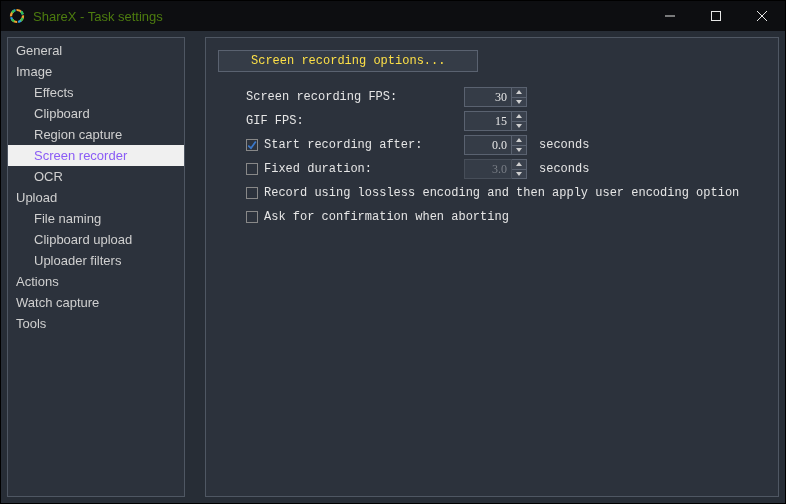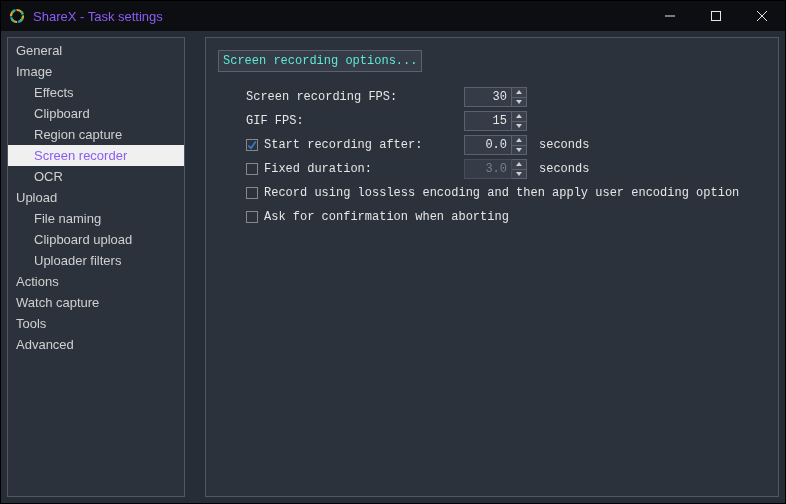--- a/index.html
+++ b/index.html
@@ -21,21 +21,21 @@
     display: flex;
     flex-direction: column;
   }
   
   .titlebar {
     height: 30px;
     background: #0d0e11;
     display: flex;
     align-items: center;
     padding-left: 8px;
-    color: #8b5cf6;
+    color: #4d7c0f;
     font-size: 13px;
   }
   .titlebar .logo {
     width: 16px; height: 16px;
     margin-right: 8px;
     display: flex; align-items: center; justify-content: center;
   }
   .titlebar .title { flex: 0 0 auto; }
   .titlebar .spacer { flex: 1; }
   .win-controls { display: flex; height: 100%; }
@@ -78,25 +78,25 @@
     border: 1px solid #4f5763;
     background: #2c323c;
     padding: 12px 12px;
     font-family: "Courier New", monospace;
     font-size: 12px;
     color: #e6e6e6;
   }
   .opts-button {
     border: 1px solid #5a6270;
     background: #353c47;
-    padding: 3px 4px;
+    padding: 3px 32px;
     display: inline-block;
     font-family: "Courier New", monospace;
     font-size: 12px;
-    color: #5eead4;
+    color: #fde047;
     margin-bottom: 14px;
   }
   .row {
     display: flex;
     align-items: center;
     height: 22px;
     margin-bottom: 2px;
   }
   .label-col {
     width: 218px;
@@ -121,21 +121,21 @@
     background: #3a77c9;
     clip-path: polygon(14% 50%, 0 64%, 40% 100%, 100% 18%, 84% 6%, 38% 70%);
     display: block;
   }
   .num-input {
     width: 48px;
     height: 20px;
     border: 1px solid #5a6270;
     background: #353c47;
     color: #e6e6e6;
-    font-family: Liberation Mono, monospace;
+    font-family: Liberation Serif, serif;
     font-size: 12px;
     text-align: right;
     padding-right: 4px;
     display: flex;
     align-items: center;
     justify-content: flex-end;
   }
   .num-input.disabled {
     color: #7a7f87;
     border-color: #474e59;
@@ -217,21 +217,20 @@
       <div class="side-item child">Region capture</div>
       <div class="side-item child selected">Screen recorder</div>
       <div class="side-item child">OCR</div>
       <div class="side-item">Upload</div>
       <div class="side-item child">File naming</div>
       <div class="side-item child">Clipboard upload</div>
       <div class="side-item child">Uploader filters</div>
       <div class="side-item">Actions</div>
       <div class="side-item">Watch capture</div>
       <div class="side-item">Tools</div>
-      <div class="side-item">Advanced</div>
     </div>
 
     <div class="main">
 
       <div class="opts-button">Screen recording options...</div>
 
       
       <div class="row">
         <div class="label-col">
           <span>Screen recording FPS:</span>

